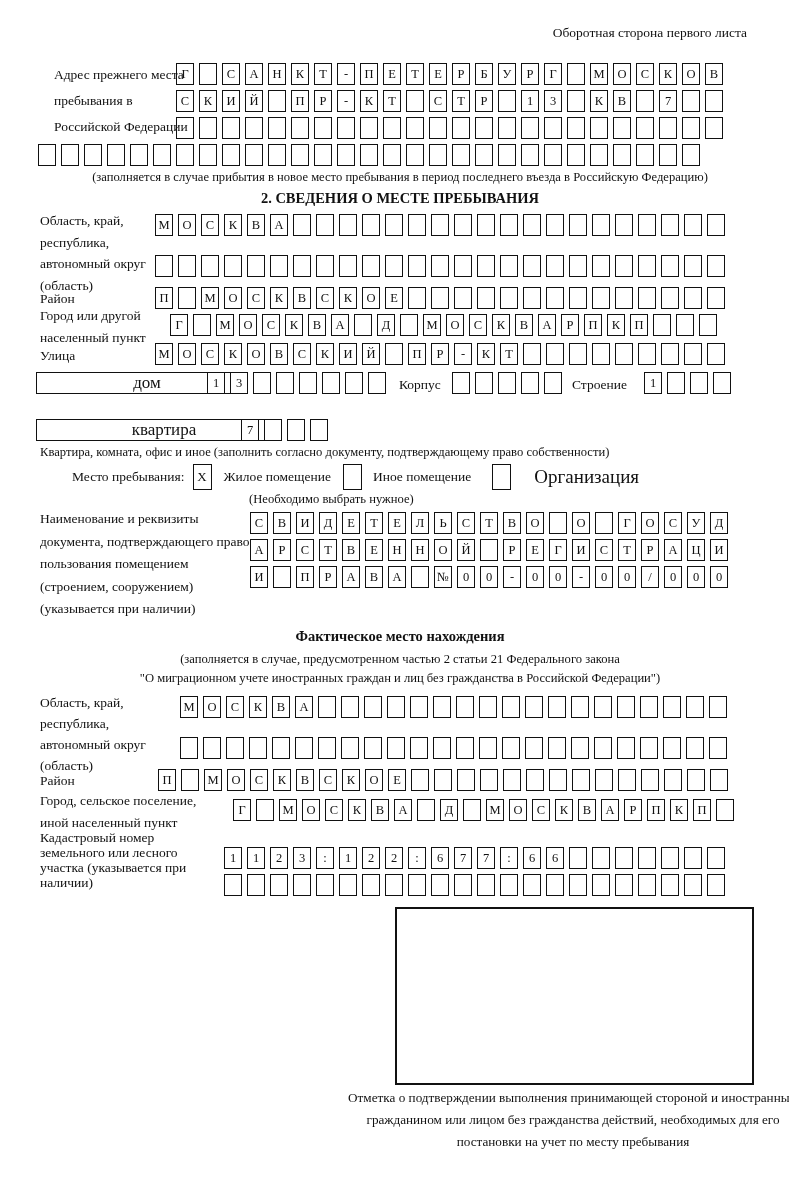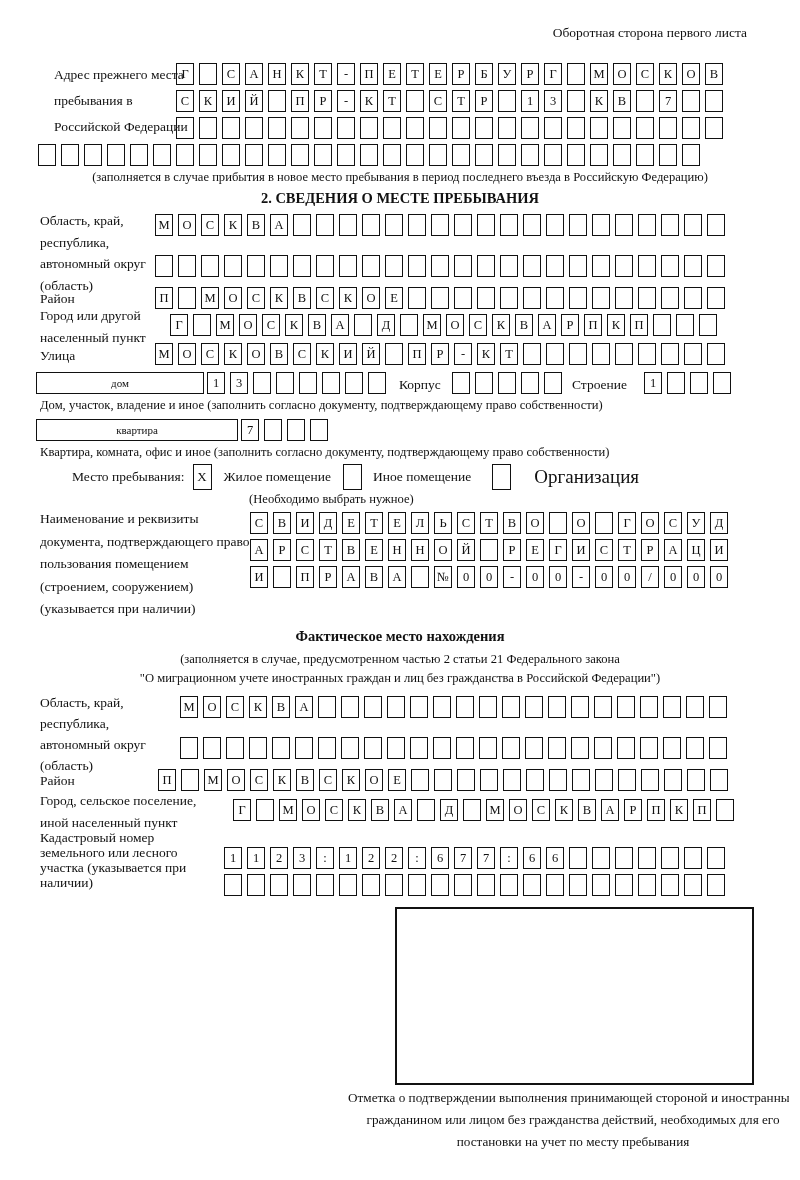--- a/index.html
+++ b/index.html
@@ -15,21 +15,21 @@
   .hdg  { position:absolute; width:800px; text-align:center; font-weight:bold; font-size:14.5px;font-family:Liberation Serif, serif; }
 
   .cellrow { position:absolute; display:flex; gap:5px; }
   .cell {
     flex:none; width:16px; height:20px; border:1.6px solid #111;
     display:flex; align-items:center; justify-content:center;
     font-size:12.5px; line-height:1;
   }
   .fieldbox {
     position:absolute; height:20px; border:1.6px solid #111;
-    display:flex; align-items:center; justify-content:center; font-size:11px;
+    display:flex; align-items:center; justify-content:center; font-size:17px;padding-left:27px;
   }
   .cb {
     flex:none; width:17px; height:24px; border:1.6px solid #111;
     display:inline-flex; align-items:center; justify-content:center; font-size:13px;
   }
   .stamp-box { position:absolute; border:2px solid #111; background:#fff; }
   .center { text-align:center; }
 </style>
 </head>
 <body>
@@ -313,21 +313,20 @@
       <span class="cell"></span>
       <span class="cell"></span>
     </div>
   <div class="lbl" style="left:572px; top:374px;">Строение</div>
   <div class="cellrow" style="left:644px; top:372px;">
       <span class="cell">1</span>
       <span class="cell"></span>
       <span class="cell"></span>
       <span class="cell"></span>
     </div>
-  <div class="cap" style="left:40px; top:398px;">Дом, участок, владение и иное (заполнить согласно документу, подтверждающему право собственности)</div>
 
   <div class="fieldbox" style="left:36px; top:419px; width:200px;">квартира</div>
   <div class="cellrow" style="left:241px; top:419px;">
       <span class="cell">7</span>
       <span class="cell"></span>
       <span class="cell"></span>
       <span class="cell"></span>
     </div>
   <div class="cap" style="left:40px; top:445px;">Квартира, комната, офис и иное (заполнить согласно документу, подтверждающему право собственности)</div>
 

